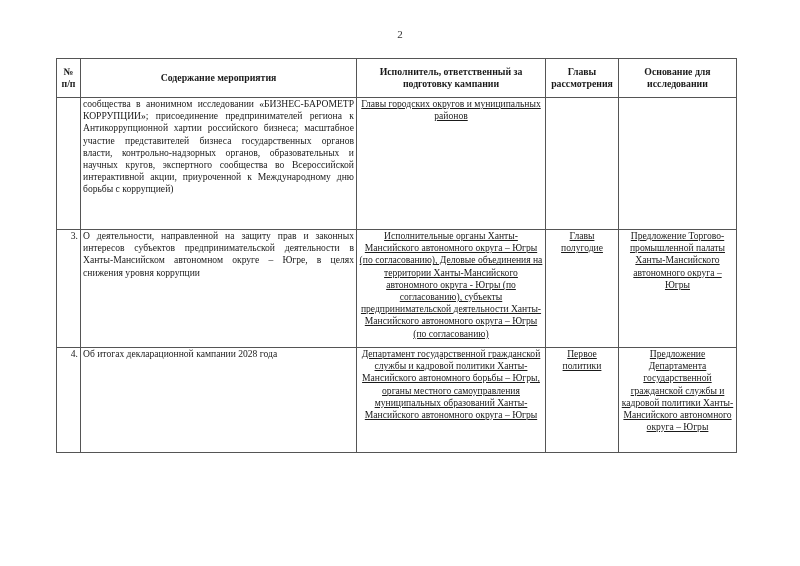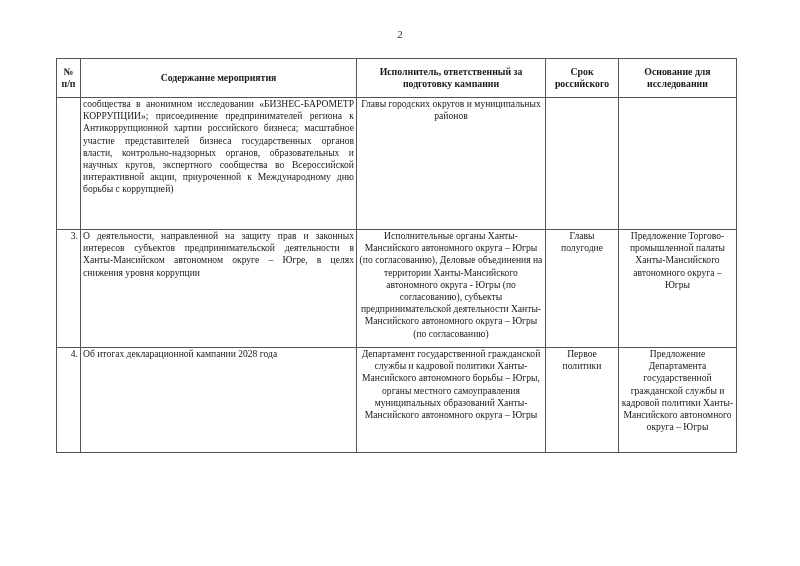--- a/index.html
+++ b/index.html
@@ -24,21 +24,21 @@
     font-weight: bold; text-align: center; vertical-align: middle;
     height: 38px; font-size: 9.8px; line-height: 12px;
   }
   col.c-num { width: 24px; }
   col.c-content { width: 276px; }
   col.c-exec { width: 189px; }
   col.c-term { width: 73px; }
   col.c-basis { width: 118px; }
   td.num { text-align: right; padding-right: 3px; }
   td.content { text-align: justify; text-align-last: left; }
-  td.center { text-align: center; }
+  td.center { text-align: center; text-decoration: underline; }
   tr.r-cont td { height: 131px; }
   tr.r-3 td { height: 117px; }
   tr.r-4 td { height: 104px; }
 </style>
 </head>
 <body>
 
 <div class="page-number">2</div>
 
 <table class="plan">
@@ -47,21 +47,21 @@
       <col class="c-content">
       <col class="c-exec">
       <col class="c-term">
       <col class="c-basis">
   </colgroup>
   <thead>
     <tr>
       <th>№ п/п</th>
       <th>Содержание мероприятия</th>
       <th>Исполнитель, ответственный за подготовку кампании</th>
-      <th>Срок российского</th>
+      <th>Главы рассмотрения</th>
       <th>Основание для исследовании</th>
     </tr>
   </thead>
   <tbody>
     <tr class="r-cont">
       <td class="num"></td>
       <td class="content">сообщества в анонимном исследовании «БИЗНЕС-БАРОМЕТР КОРРУПЦИИ»; присоединение предпринимателей региона к Антикоррупционной хартии российского бизнеса; масштабное участие представителей бизнеса государственных органов власти, контрольно-надзорных органов, образовательных и научных кругов, экспертного сообщества во Всероссийской интерактивной акции, приуроченной к Международному дню борьбы с коррупцией)</td>
       <td class="center">Главы городских округов и муниципальных районов</td>
       <td class="center"></td>
       <td class="center"></td>

